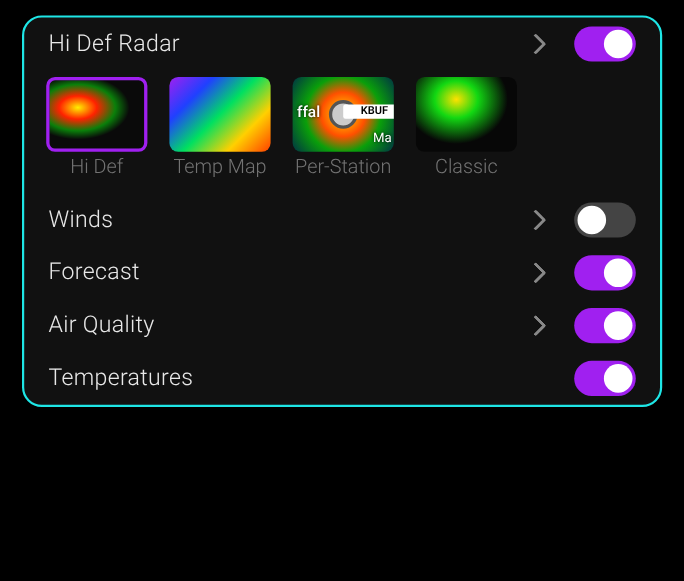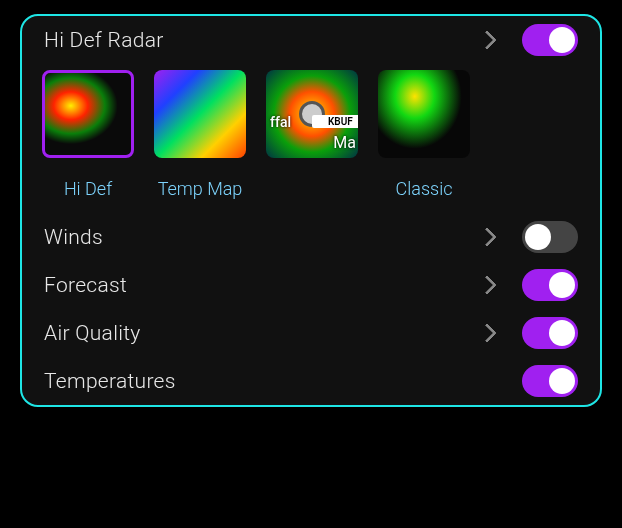--- a/index.html
+++ b/index.html
@@ -70,33 +70,33 @@
   }
   .thumb {
     display: flex;
     flex-direction: column;
     align-items: center;
     cursor: pointer;
     flex-shrink: 0;
   }
   .thumb-img {
     width: 92px;
-    height: 88px;
+    height: 68px;
     border-radius: 8px;
     overflow: hidden;
     position: relative;
   }
   .thumb.selected .thumb-img {
     border: 3px solid #a020f0;
   }
   .thumb-label {
-    color: #7dd3fc;
+    color: #737373;
     font-size: 18px;
     font-weight: 300;
-    margin-top: 20px;
+    margin-top: 3px;
     white-space: nowrap;
   }
   
   .img-hidef {
     background:
       radial-gradient(ellipse at 30% 40%, #ffef00 0%, #ff2200 20%, #0a7f0a 40%, transparent 55%),
       linear-gradient(#0a0a0a, #0a0a0a);
   }
   .img-temp {
     background: linear-gradient(135deg, #a020f0 0%, #2040ff 25%, #00e060 50%, #ffd000 75%, #ff4000 100%);
@@ -120,21 +120,21 @@
   .station-label {
     position:absolute; bottom:30px; left:46px;
     background:#fff; color:#000; font-size:10px; padding:1px 16px;
     font-weight:600; border-radius:2px;
   }
   .station-text {
     position:absolute; left:4px; bottom:28px; color:#fff; font-size:14px;
     font-weight:500; text-shadow:0 0 3px #000;
   }
   .station-text2 {
-    position:absolute; right:2px; bottom:6px; color:#fff; font-size:16px;
+    position:absolute; right:2px; bottom:6px; color:#fff; font-size:12px;
     text-shadow:0 0 3px #000;
     text-align:center;
   }
   .img-classic {
     background:
       radial-gradient(ellipse at 40% 30%, #ffe200 0%, #12d812 25%, transparent 60%),
       #070707;
   }
 </style>
 </head>
@@ -163,20 +163,21 @@
     </div>
 
 
     <div class="thumb">
       <div class="thumb-img img-station">
         <div class="station-text">ffal</div>
         <div class="station-pin"></div>
         <div class="station-label">KBUF</div>
         <div class="station-text2">Ma</div>
       </div>
+      <div class="thumb-label">Per-Station</div>
     </div>
 
     <div class="thumb">
       <div class="thumb-img img-classic"></div>
       <div class="thumb-label">Classic</div>
     </div>
 
   </div>
 
   <div class="row">

